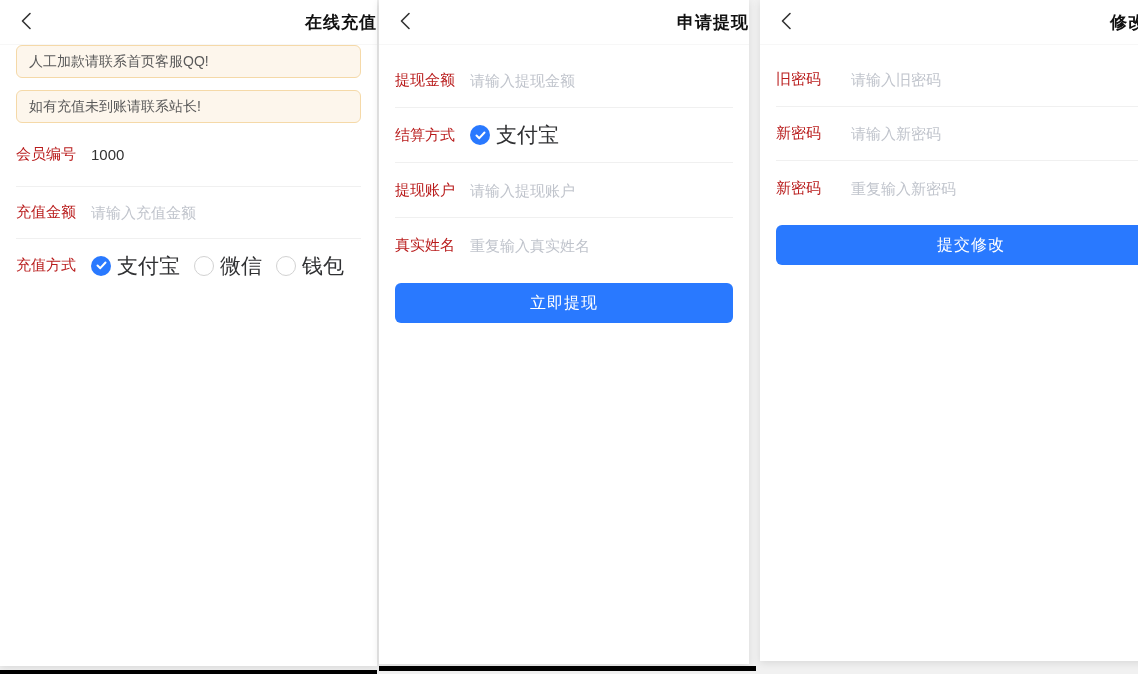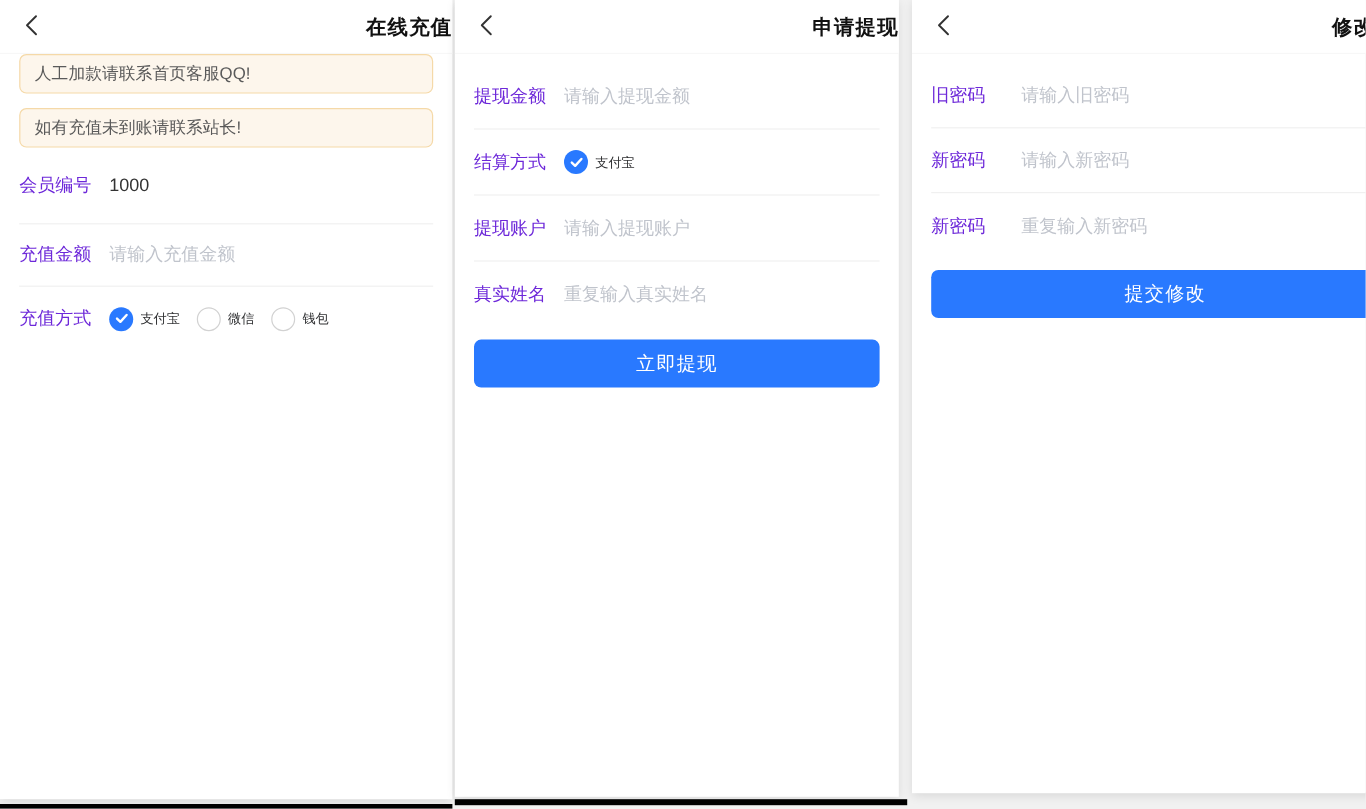--- a/index.html
+++ b/index.html
@@ -57,21 +57,21 @@
   .notice.first { margin-top:14px; }
   .notice + .notice { margin-top:12px; }
 
   .field-row {
     display:flex; align-items:center;
     height:52px;
   }
   .field-row.bordered { border-bottom:1px solid #f0f0f0; }
   .field-row .label {
     width:75px; min-width:75px;
-    font-size:15px; color:#6d28d9;
+    font-size:15px; color:#b91c1c;
   }
   .field-row .value { font-size:15px; color:#333333; }
   .field-row input {
     flex:1; border:none; outline:none;
     font-size:15px; color:#333333;
     background:transparent;
     padding:0; height:24px;
   }
   .field-row input::placeholder { color:#c0c4cc; }
 
@@ -84,21 +84,21 @@
   .radio-group { display:flex; align-items:center; gap:14px; }
   .radio-item { display:flex; align-items:center; gap:6px; cursor:pointer; }
   .radio-circle {
     width:20px; height:20px; border-radius:50%;
     border:1px solid #d2d2d2; background:#ffffff;
   }
   .radio-circle.checked {
     border:none; background:#2979ff;
     display:flex; align-items:center; justify-content:center;
   }
-  .radio-label { font-size:11px; color:#303133; }
+  .radio-label { font-size:21px; color:#303133; }
 
   .submit-btn {
     width:100%; height:38px;
     margin-top:10px;
     background:#2979ff; color:#ffffff;
     border:none; border-radius:5px;
     font-size:16px; letter-spacing:1px;
     display:flex; align-items:center; justify-content:center;
     cursor:pointer;
     font-family:inherit;

